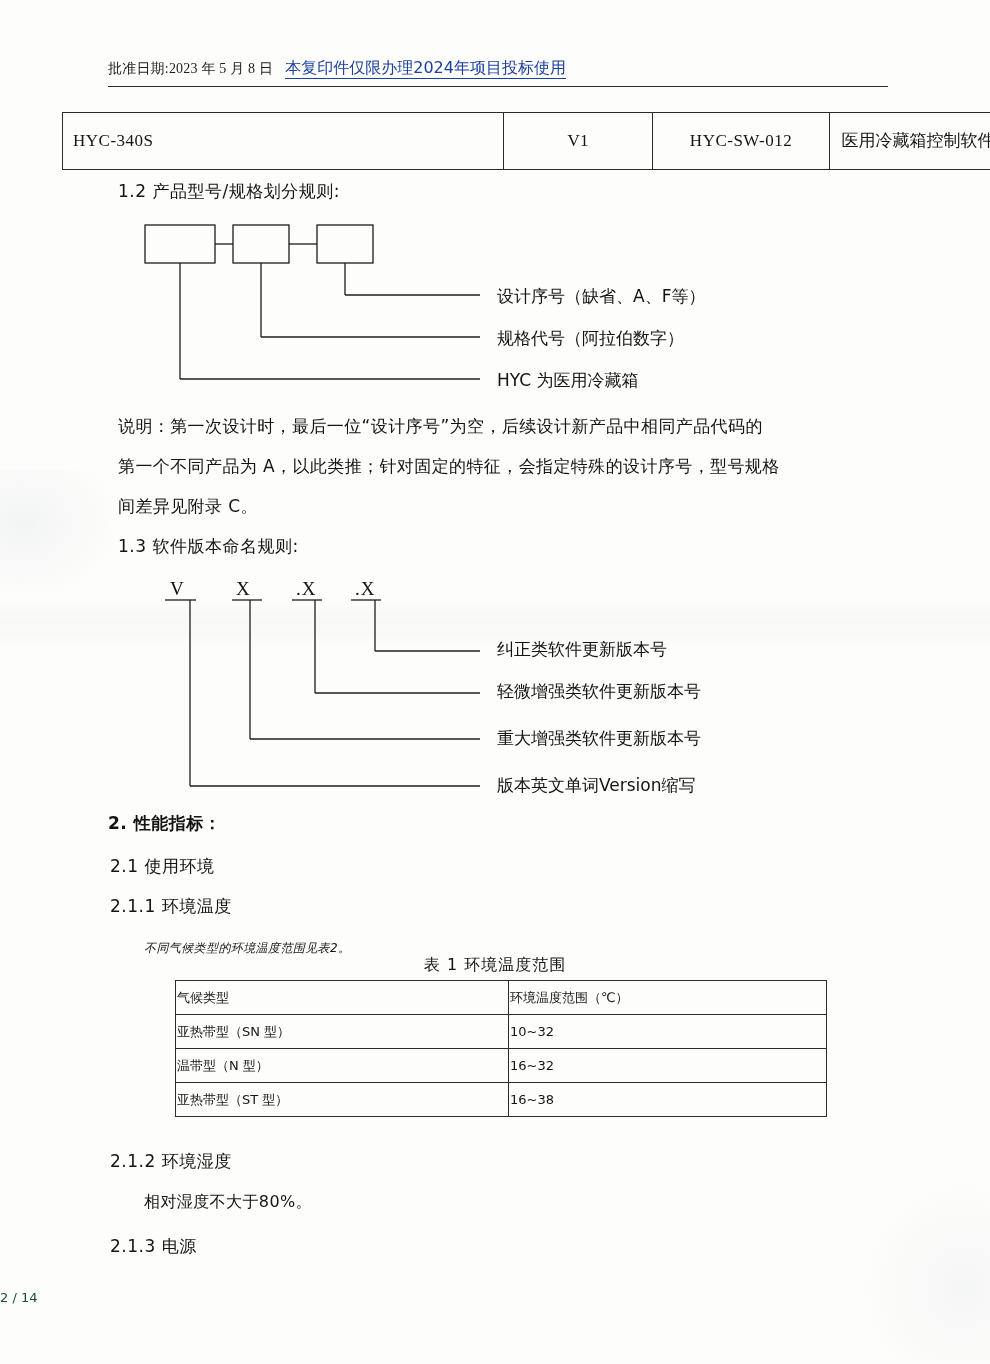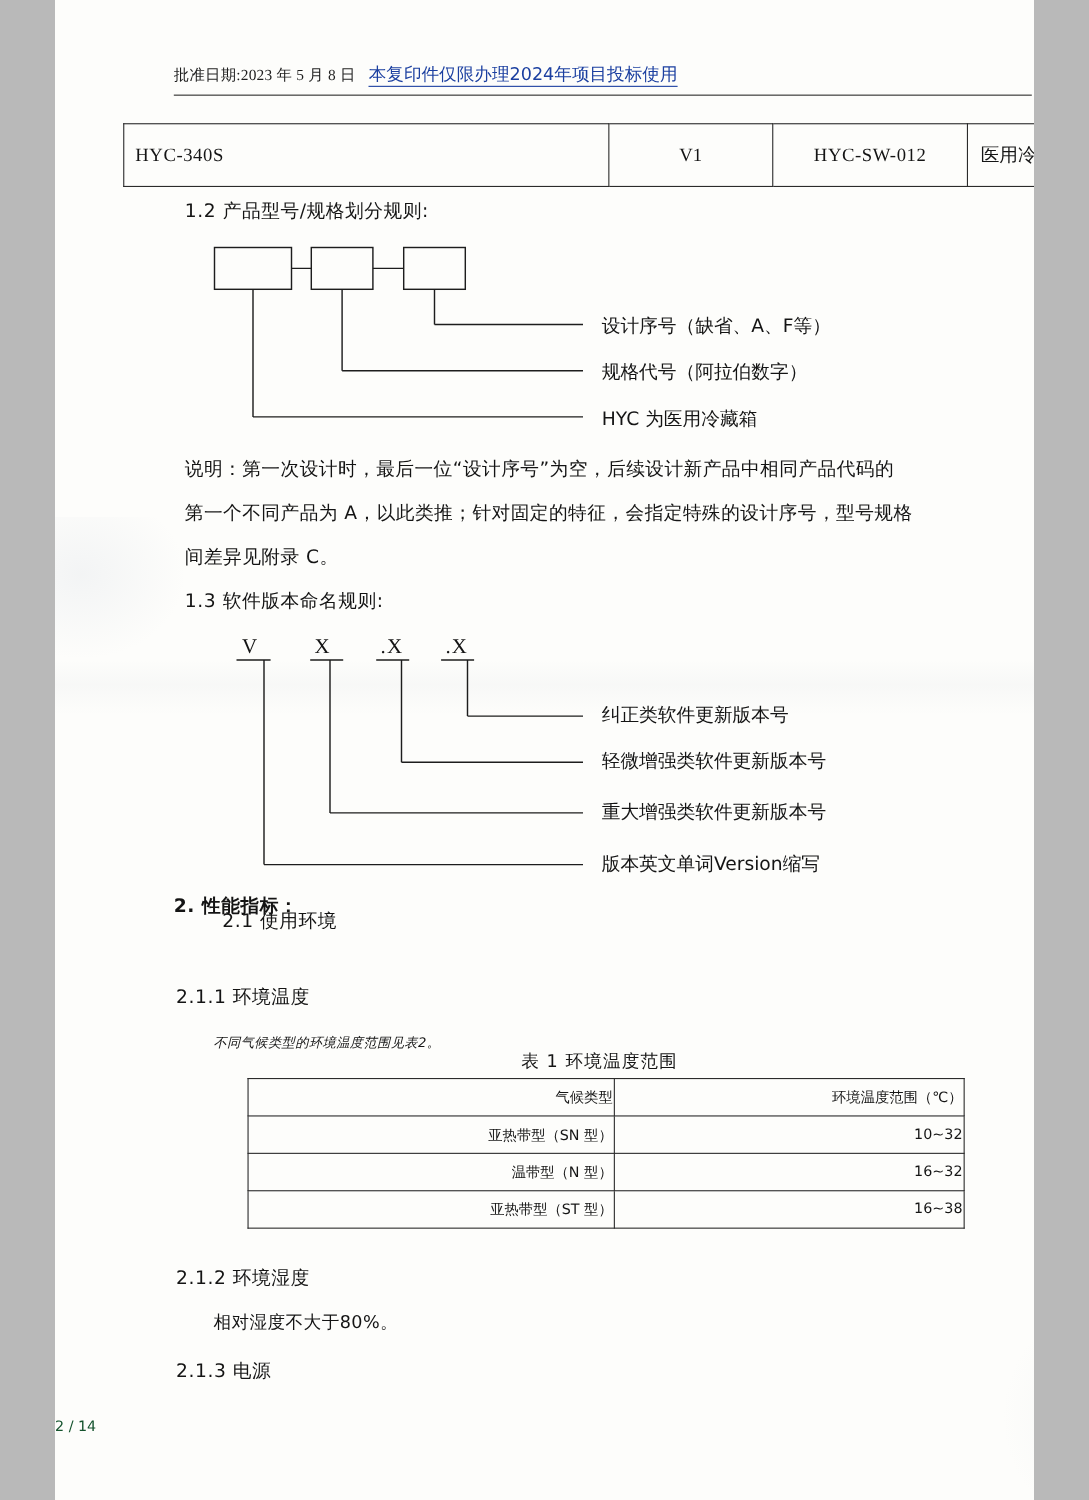--- a/index.html
+++ b/index.html
@@ -5,21 +5,21 @@
   html, body {
     margin: 0;
     padding: 0;
     background: #b9b9b9;
   }
   body {
     font-family: "Liberation Serif", serif;
   }
   .page {
     position: relative;
-    width: 890px;
+    width: 990px;
     height: 1364px;
     margin: 0 auto;
     background: #fdfdfb;
     overflow: hidden;
     box-sizing: border-box;
   }
   
   .scan-smudge {
     position: absolute;
     pointer-events: none;
@@ -138,21 +138,21 @@
     left: 175px;
     top: 980px;
     width: 645px;
     border-collapse: collapse;
     border: 1.2px solid #2b2b2b;
     table-layout: fixed;
   }
   .env-table th, .env-table td {
     border: 1px solid #2b2b2b;
     height: 31px;
-    text-align: right;
+    text-align: left;
     font-family: "DejaVu Sans", sans-serif;
     font-size: 13px;
     font-weight: normal;
     color: #151515;
   }
   .env-table .c1 { width: 330px; }
   .env-table .c2 { width: 315px; }
 
   .footer {
     position: absolute;
@@ -247,21 +247,21 @@
       <line x1="190" y1="190" x2="480" y2="190"></line>
     </g>
   </svg>
 
   <div class="lbl" style="left:497px; top:638px;">纠正类软件更新版本号</div>
   <div class="lbl" style="left:497px; top:680px;">轻微增强类软件更新版本号</div>
   <div class="lbl" style="left:497px; top:727px;">重大增强类软件更新版本号</div>
   <div class="lbl" style="left:497px; top:774px;">版本英文单词Version缩写</div>
 
   <div class="txt sec-title" style="left:108px; top:812px; font-weight:bold;">2.  性能指标：</div>
-  <div class="txt sec-title" style="left:110px; top:826px;margin-left:42px;">2.1 使用环境</div>
+  <div class="txt sec-title" style="left:110px; top:855px;">2.1 使用环境</div>
   <div class="txt sec-title" style="left:110px; top:895px;">2.1.1 环境温度</div>
   <div class="txt para" style="left:144px; top:940px; font-size:12px;font-style:italic;">不同气候类型的环境温度范围见表2。</div>
 
   <div class="tbl-caption">表 1   环境温度范围</div>
 
   <table class="env-table">
     <thead>
       <tr>
         <th class="c1">气候类型</th>
         <th class="c2">环境温度范围（℃）</th>

